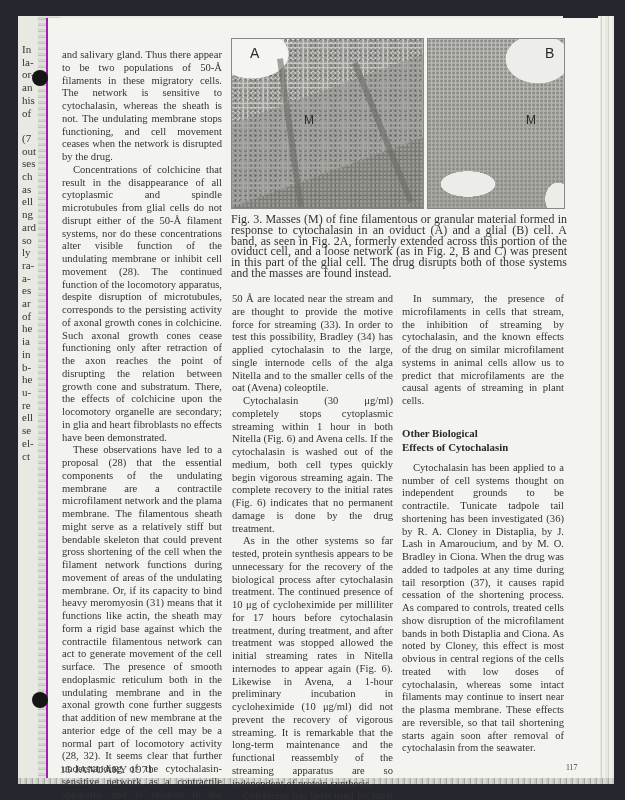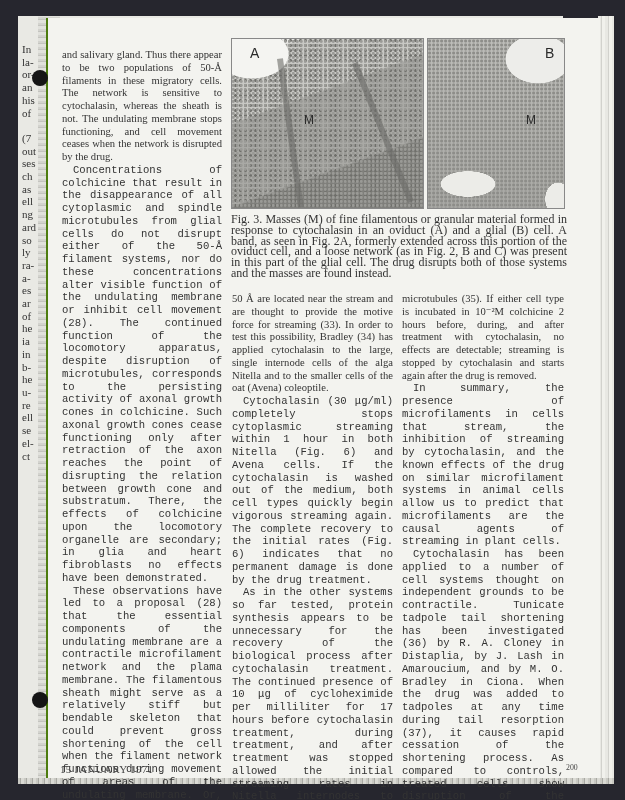--- a/index.html
+++ b/index.html
@@ -13,27 +13,27 @@
      background: repeating-linear-gradient(0deg,#cfcfca 0 2px,#e0e0db 2px 5px,#bdbdb8 5px 6px); opacity: .85; }
   .page-under .frag { position: absolute; left: 4px; top: 0; width: 20px; font-size: 11px; line-height: 12.7px; color: #333; white-space: pre; }
 
   .right-strip { position: absolute; left: 598px; top: 16px; width: 16px; height: 765px;
      background: repeating-linear-gradient(90deg,#e8e8e3 0 3px,#d2d2cd 3px 4px,#f1f1ec 4px 7px); }
 
   .bottom-strip { position: absolute; left: 18px; top: 778px; width: 596px; height: 6px;
      background: repeating-linear-gradient(90deg,#c9c9c3 0 2px,#a8a8a2 2px 3px,#dadad4 3px 6px); }
 
   .page { position: absolute; left: 46px; top: 18px; width: 554px; height: 760px; background: #f3f3ef;
-     border-left: 2px solid #4d7c0f; }
+     border-left: 2px solid #a21caf; }
 
   .hole { position: absolute; width: 16px; height: 16px; border-radius: 50%; background: #151515; }
 
   .col { position: absolute; font-size: 10.6px; line-height: 12.75px; text-align: justify; hyphens: none; color: #333; }
   .col p { margin: 0; }
-  .col p.indent { text-indent: 11px; font-family: Liberation Mono, monospace; }
+  .col p.indent { text-indent: 11px; }
   .col h3 { font-size: 10.8px; font-weight: bold; line-height: 14.5px; margin: 0; text-align: left; color: #2a2a2a; }
 
   .figure { position: absolute; left: 183px; top: 20px; width: 340px; height: 171px; }
   .panel { position: absolute; top: 0; height: 171px; overflow: hidden; border: 1px solid #888; }
   .panel.a { left: 0; width: 193px;
      background:
        radial-gradient(ellipse 60px 40px at 20px 15px, #f4f4f1 60%, transparent 62%),
        radial-gradient(circle at 30% 60%, #9a9a96 0 1px, transparent 2px) 0 0/4px 4px,
        radial-gradient(circle at 70% 30%, #6f6f6b 0 1px, transparent 2px) 0 0/5px 5px,
        linear-gradient(160deg, #e8e8e5 0 10%, #c8c8c4 11% 35%, #a9a9a5 36% 70%, #7f7f7b 71% 100%); }
@@ -122,24 +122,24 @@
   <div class="caption">Fig. 3. Masses (M) of fine filamentous or granular material formed in response to cytochalasin in an oviduct (A) and a glial (B) cell. A band, as seen in Fig. 2A, formerly extended across this portion of the oviduct cell, and a loose network (as in Fig. 2, B and C) was present in this part of the glial cell. The drug disrupts both of those systems and the masses are found instead.</div>
 
   <div class="col" style="left:184px; top:275px; width:161px;">
     <p>50 Å are located near the stream and are thought to provide the motive force for streaming (33). In order to test this possibility, Bradley (34) has applied cytochalasin to the large, single internode cells of the alga Nitella and to the smaller cells of the oat (Avena) coleoptile.</p>
     <p class="indent">Cytochalasin (30 μg/ml) completely stops cytoplasmic streaming within 1 hour in both Nitella (Fig. 6) and Avena cells. If the cytochalasin is washed out of the medium, both cell types quickly begin vigorous streaming again. The complete recovery to the initial rates (Fig. 6) indicates that no permanent damage is done by the drug treatment.</p>
     <p class="indent">As in the other systems so far tested, protein synthesis appears to be unnecessary for the recovery of the biological process after cytochalasin treatment. The continued presence of 10 μg of cycloheximide per milliliter for 17 hours before cytochalasin treatment, during treatment, and after treatment was stopped allowed the initial streaming rates in Nitella internodes to appear again (Fig. 6). Likewise in Avena, a 1-hour preliminary incubation in cycloheximide (10 μg/ml) did not prevent the recovery of vigorous streaming. It is remarkable that the long-term maintenance and the functional reassembly of the streaming apparatus are so independent of protein synthesis.</p>
     <p class="indent">Colchicine has been used by itself or in combination with cytochalasin to assess the role of microtubules in streaming. In both Avena and Nitella, streaming continues unabated in the presence of 10⁻²M colchicine, which is known to disrupt plant cytoplasmic</p>
   </div>
 
   <div class="col" style="left:354px; top:275px; width:162px;">
-    <p>microtubules (35). If either cell type is incubated in 10⁻²M colchicine 2 hours before, during, and after treatment with cytochalasin, no effects are detectable; streaming is stopped by cytochalasin and starts again after the drug is removed.</p>
     <p class="indent">In summary, the presence of microfilaments in cells that stream, the inhibition of streaming by cytochalasin, and the known effects of the drug on similar microfilament systems in animal cells allow us to predict that microfilaments are the causal agents of streaming in plant cells.</p>
+    <h3 style="margin-top:18px; margin-bottom:7px; width:110px;">Other Biological Effects of Cytochalasin</h3>
     <p class="indent">Cytochalasin has been applied to a number of cell systems thought on independent grounds to be contractile. Tunicate tadpole tail shortening has been investigated (36) by R. A. Cloney in Distaplia, by J. Lash in Amaroucium, and by M. O. Bradley in Ciona. When the drug was added to tadpoles at any time during tail resorption (37), it causes rapid cessation of the shortening process. As compared to controls, treated cells show disruption of the microfilament bands in both Distaplia and Ciona. As noted by Cloney, this effect is most obvious in central regions of the cells treated with low doses of cytochalasin, whereas some intact filaments may continue to insert near the plasma membrane. These effects are reversible, so that tail shortening starts again soon after removal of cytochalasin from the seawater.</p>
 
   </div>
 
   <div class="footer-left">15 JANUARY 1971</div>
-  <div class="footer-right">200</div>
+  <div class="footer-right">117</div>
 </div>
 
 <div class="hole" style="left:32px; top:70px;"></div>
 <div class="hole" style="left:32px; top:692px;"></div>
 
 </body></html>

